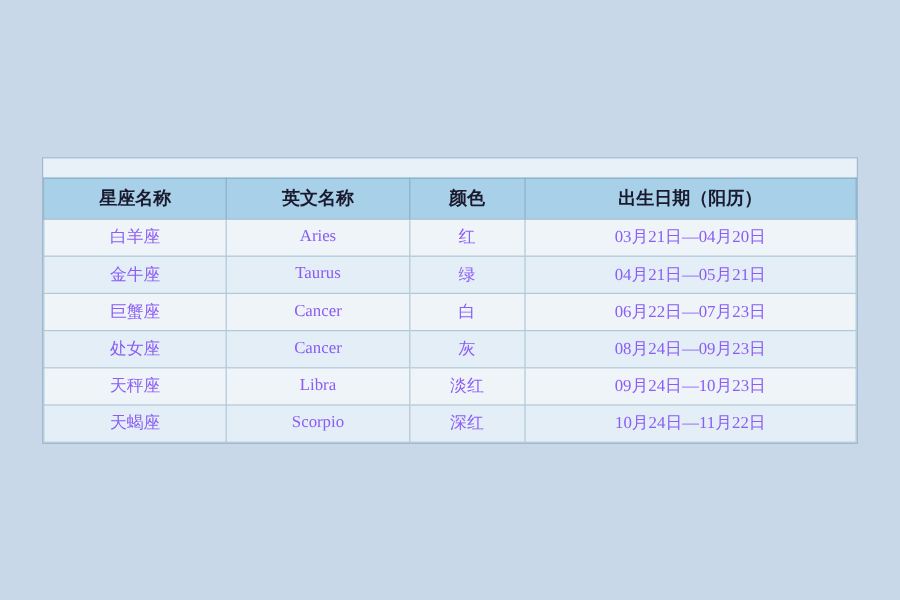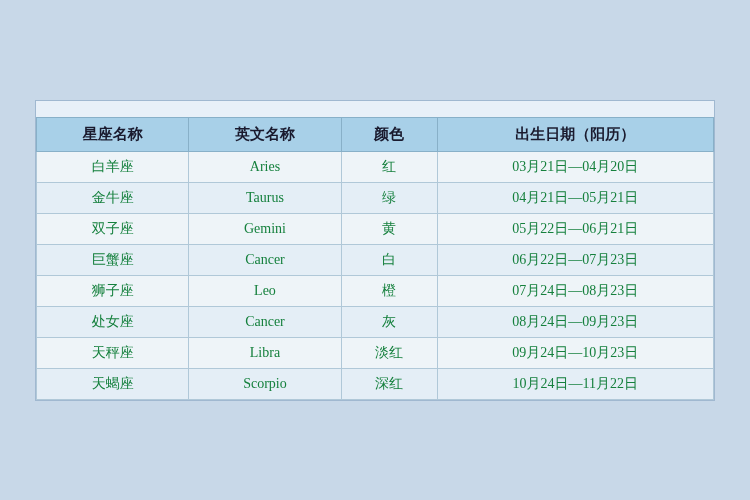--- a/index.html
+++ b/index.html
@@ -38,21 +38,21 @@
       font-size: 15px;
       font-weight: bold;
       color: #1a1a2e;
     }
 
     td {
       border: 1px solid #b0c8d8;
       padding: 6px 10px;
       text-align: center;
       font-size: 14px;
-      color: #15803d;
+      color: #8b5cf6;
       background-color: #eef4f8;
     }
 
     tr:nth-child(even) td {
       background-color: #e4eef6;
     }
   </style>
 </head>
 <body>
 
@@ -73,36 +73,24 @@
           <td>红</td>
           <td>03月21日—04月20日</td>
         </tr>
         <tr>
           <td>金牛座</td>
           <td>Taurus</td>
           <td>绿</td>
           <td>04月21日—05月21日</td>
         </tr>
         <tr>
-          <td>双子座</td>
-          <td>Gemini</td>
-          <td>黄</td>
-          <td>05月22日—06月21日</td>
-        </tr>
-        <tr>
           <td>巨蟹座</td>
           <td>Cancer</td>
           <td>白</td>
           <td>06月22日—07月23日</td>
-        </tr>
-        <tr>
-          <td>狮子座</td>
-          <td>Leo</td>
-          <td>橙</td>
-          <td>07月24日—08月23日</td>
         </tr>
         <tr>
           <td>处女座</td>
           <td>Cancer</td>
           <td>灰</td>
           <td>08月24日—09月23日</td>
         </tr>
         <tr>
           <td>天秤座</td>
           <td>Libra</td>

